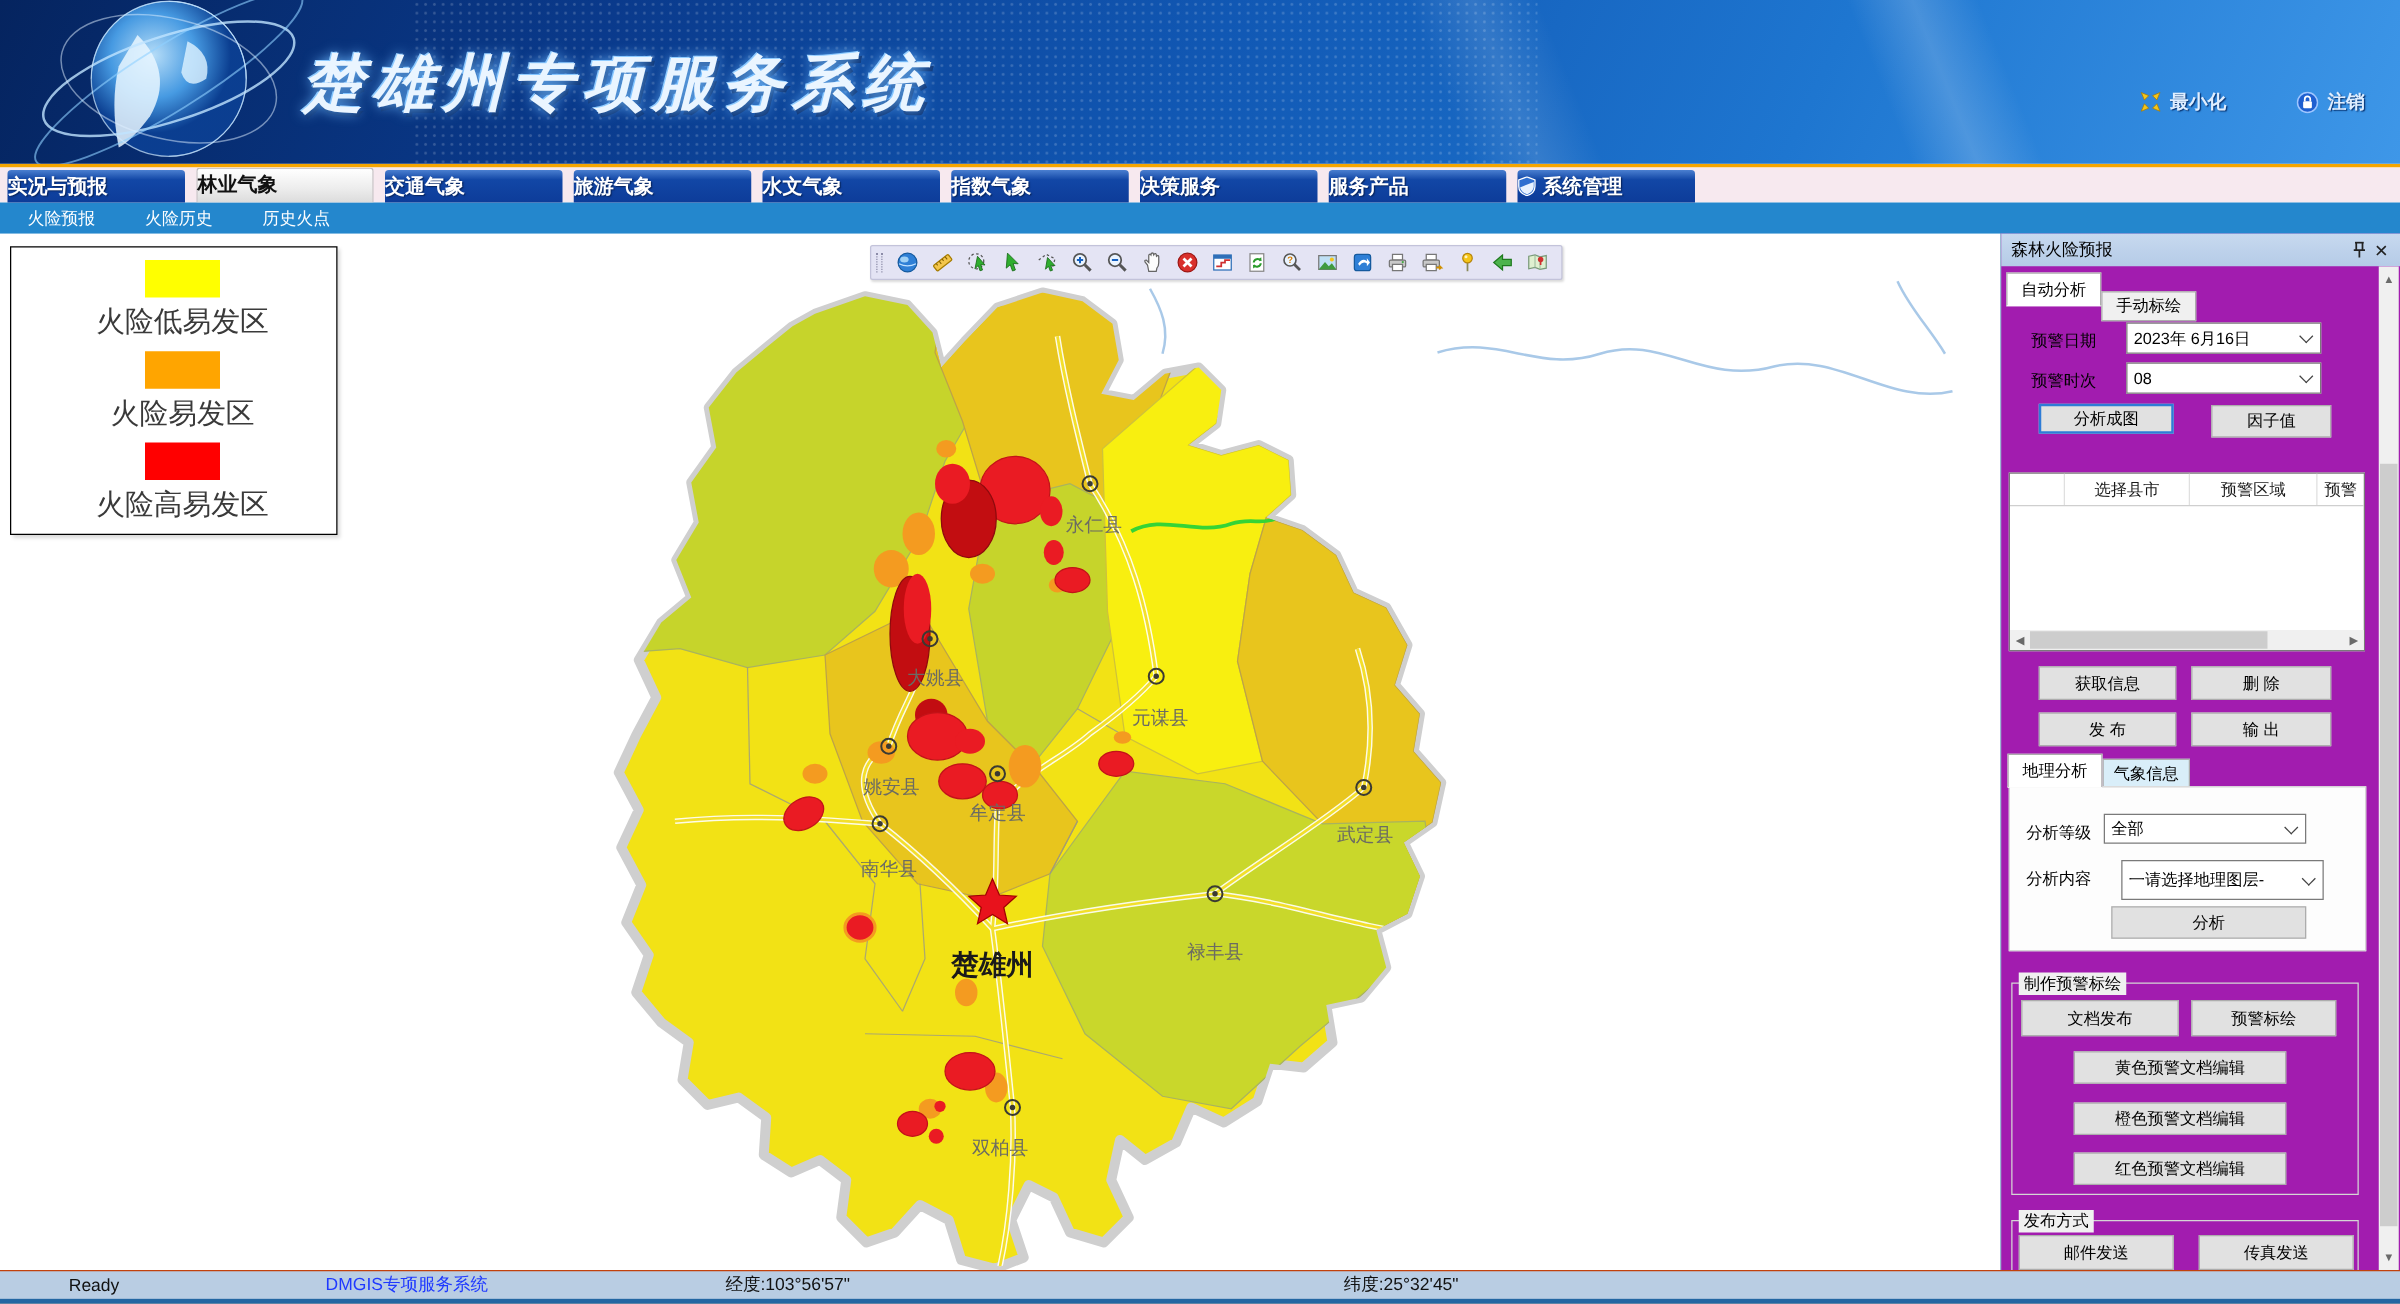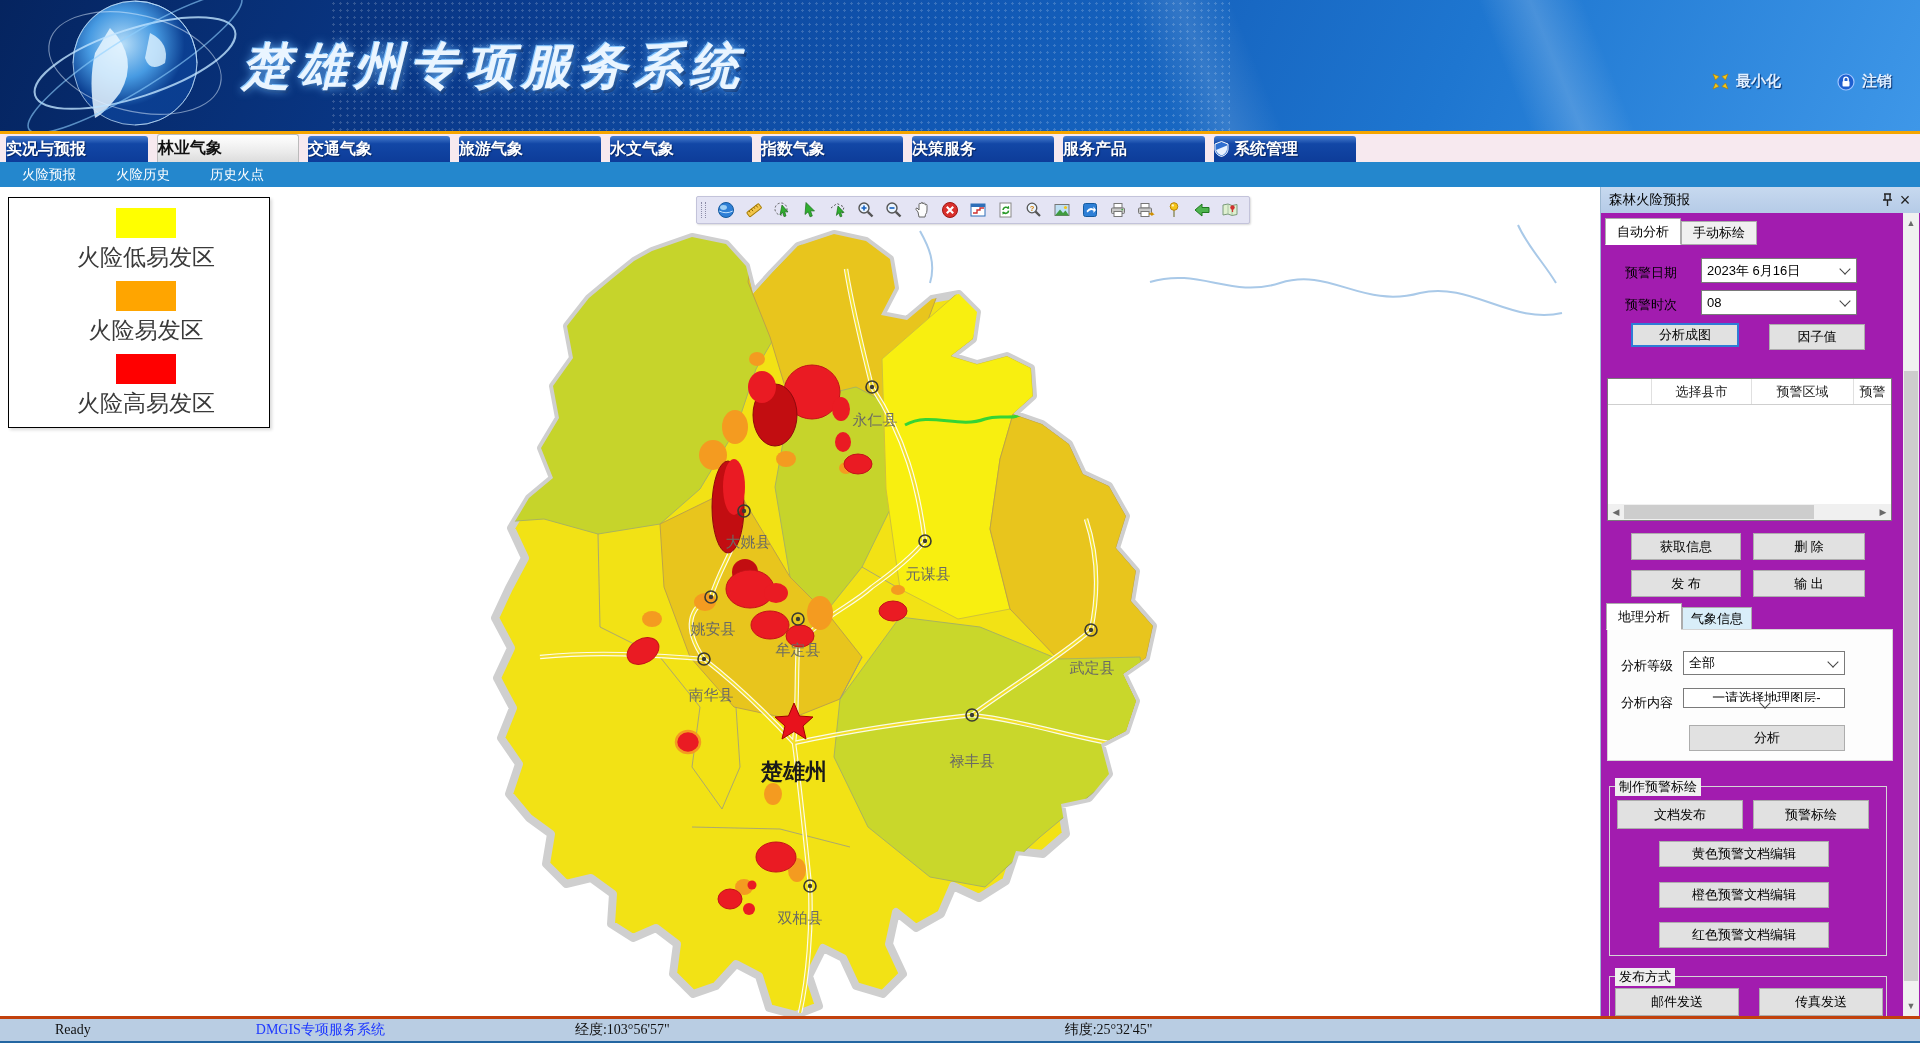--- a/index.html
+++ b/index.html
@@ -72,21 +72,21 @@
   .lhead{display:flex;height:25px;border-bottom:1px solid #cfcfcf;align-items:center;}
   .lcol{height:100%;display:flex;align-items:center;justify-content:center;border-right:1px solid #e0e0e0;
        color:#1a1a1a;font-size:13px;box-sizing:border-box;white-space:nowrap;overflow:hidden;}
   .hscroll{position:absolute;left:0;right:0;bottom:0;height:16px;background:#f0f0f0;display:flex;align-items:center;}
   .harrow{width:16px;height:16px;display:flex;align-items:center;justify-content:center;font-size:9px;color:#6a6a6a;cursor:pointer;}
   .hthumb{height:14px;background:#cdcdcd;cursor:pointer;}
   .grpbox{position:absolute;border:1px solid #d5d5d5;box-sizing:border-box;}
   .grplbl{position:absolute;background:#f0f0f0;padding:0 4px;color:#000;}
   .tabpage{position:absolute;background:#fdfdfd;border:1px solid #d5d5d5;box-sizing:border-box;}
   
-  .statusbar{height:22px;background:#b9cde3;border-top:3px solid #c2410c;display:flex;align-items:center;font-size:14px;color:#111;font-family:Liberation Serif, serif;}
+  .statusbar{height:22px;background:#b9cde3;border-top:1px solid #c2410c;display:flex;align-items:center;font-size:14px;color:#111;}
   .bottomstrip{height:5px;background:#2366a2;}
   .st{white-space:nowrap;}
   .clabel{font-size:15px;fill:#6b6b63;}
   .clabel2{font-size:22px;font-weight:bold;fill:#1a1a1a;}
 </style>
 </head>
 <body>
 
 <div class="app">
 
@@ -473,21 +473,21 @@
               <path d="M2,1 h7 M3,1 v6 h5 v-6 M1,7 h9 M5.5,7 v6" stroke="#222" stroke-width="1.4" fill="none"></path>
             </svg>
         </span>
         <span class="pico" style="font-size:18px;">×</span>
       </div>
       <div class="pbody">
 
         <div class="ptab active" style="left:4px;top:5px;width:76px;height:27px;">
             <span>自动分析</span>
           </div>
-        <div class="ptab" style="left:80px;top:8px;width:76px;height:24px;">
+        <div class="ptab" style="left:80px;top:20px;width:76px;height:24px;">
             <span>手动标绘</span>
           </div>
 
         <span class="plabel" style="left:24px;top:51px;">预警日期</span>
         <div class="combo" style="left:100px;top:45px;width:156px;height:25px;">
           <span class="cv">2023年 6月16日</span>
             <span class="chev"></span>
         </div>
         <span class="plabel" style="left:24px;top:83px;">预警时次</span>
         <div class="combo" style="left:100px;top:77px;width:156px;height:25px;">
@@ -536,21 +536,21 @@
             <span>气象信息</span>
           </div>
         <div class="tabpage" style="left:6px;top:416px;width:286px;height:132px;"></div>
 
         <span class="plabel" style="left:20px;top:444px;z-index:2;">分析等级</span>
         <div class="combo" style="left:82px;top:438px;width:162px;height:24px;z-index:2;">
           <span class="cv">全部</span>
             <span class="chev"></span>
         </div>
         <span class="plabel" style="left:20px;top:481px;z-index:2;">分析内容</span>
-        <div class="combo" style="left:82px;top:475px;width:162px;height:20px;z-index:2;flex-direction:column;">
+        <div class="combo" style="left:96px;top:475px;width:162px;height:32px;z-index:2;">
           <span class="cv">一请选择地理图层-</span>
             <span class="chev"></span>
         </div>
         <div class="btn" style="left:88px;top:512px;width:156px;height:26px;z-index:2;">
             <span>分析</span>
           </div>
 
         <div class="grpbox" style="left:8px;top:573px;width:278px;height:170px;"></div>
         <span class="grplbl" style="left:14px;top:565px;">制作预警标绘</span>
         <div class="btn" style="left:16px;top:587px;width:126px;height:29px;">

